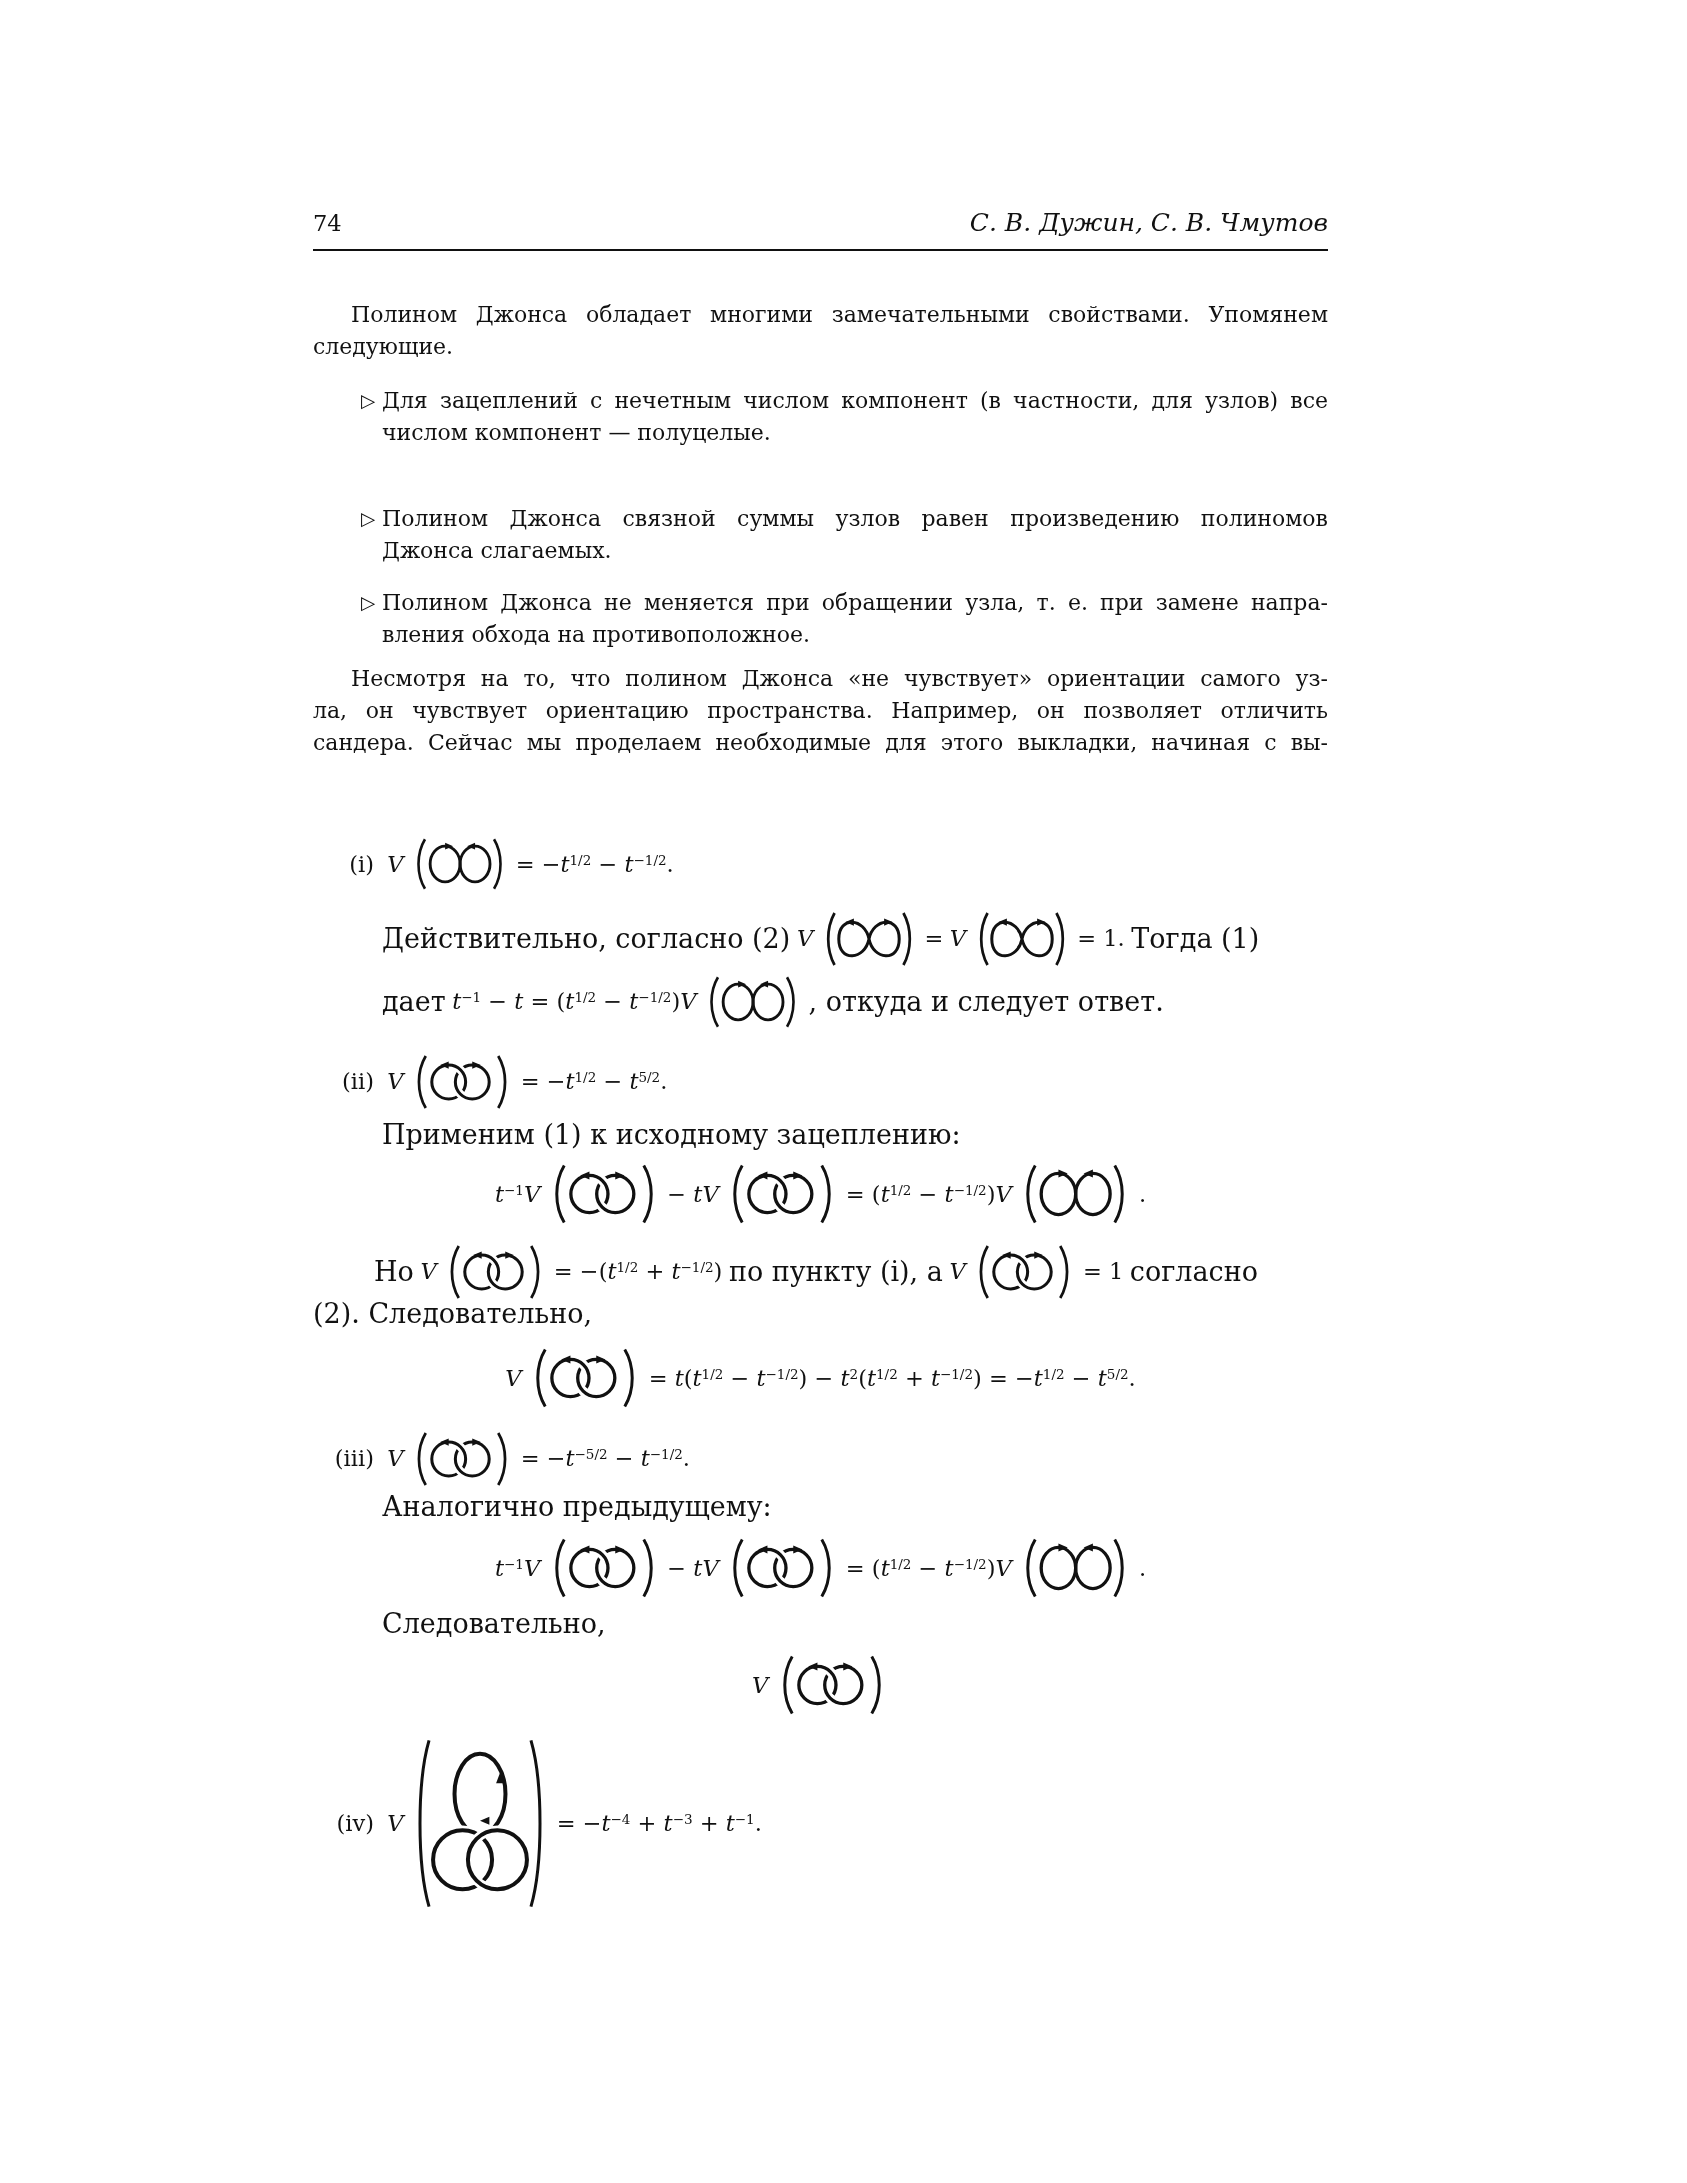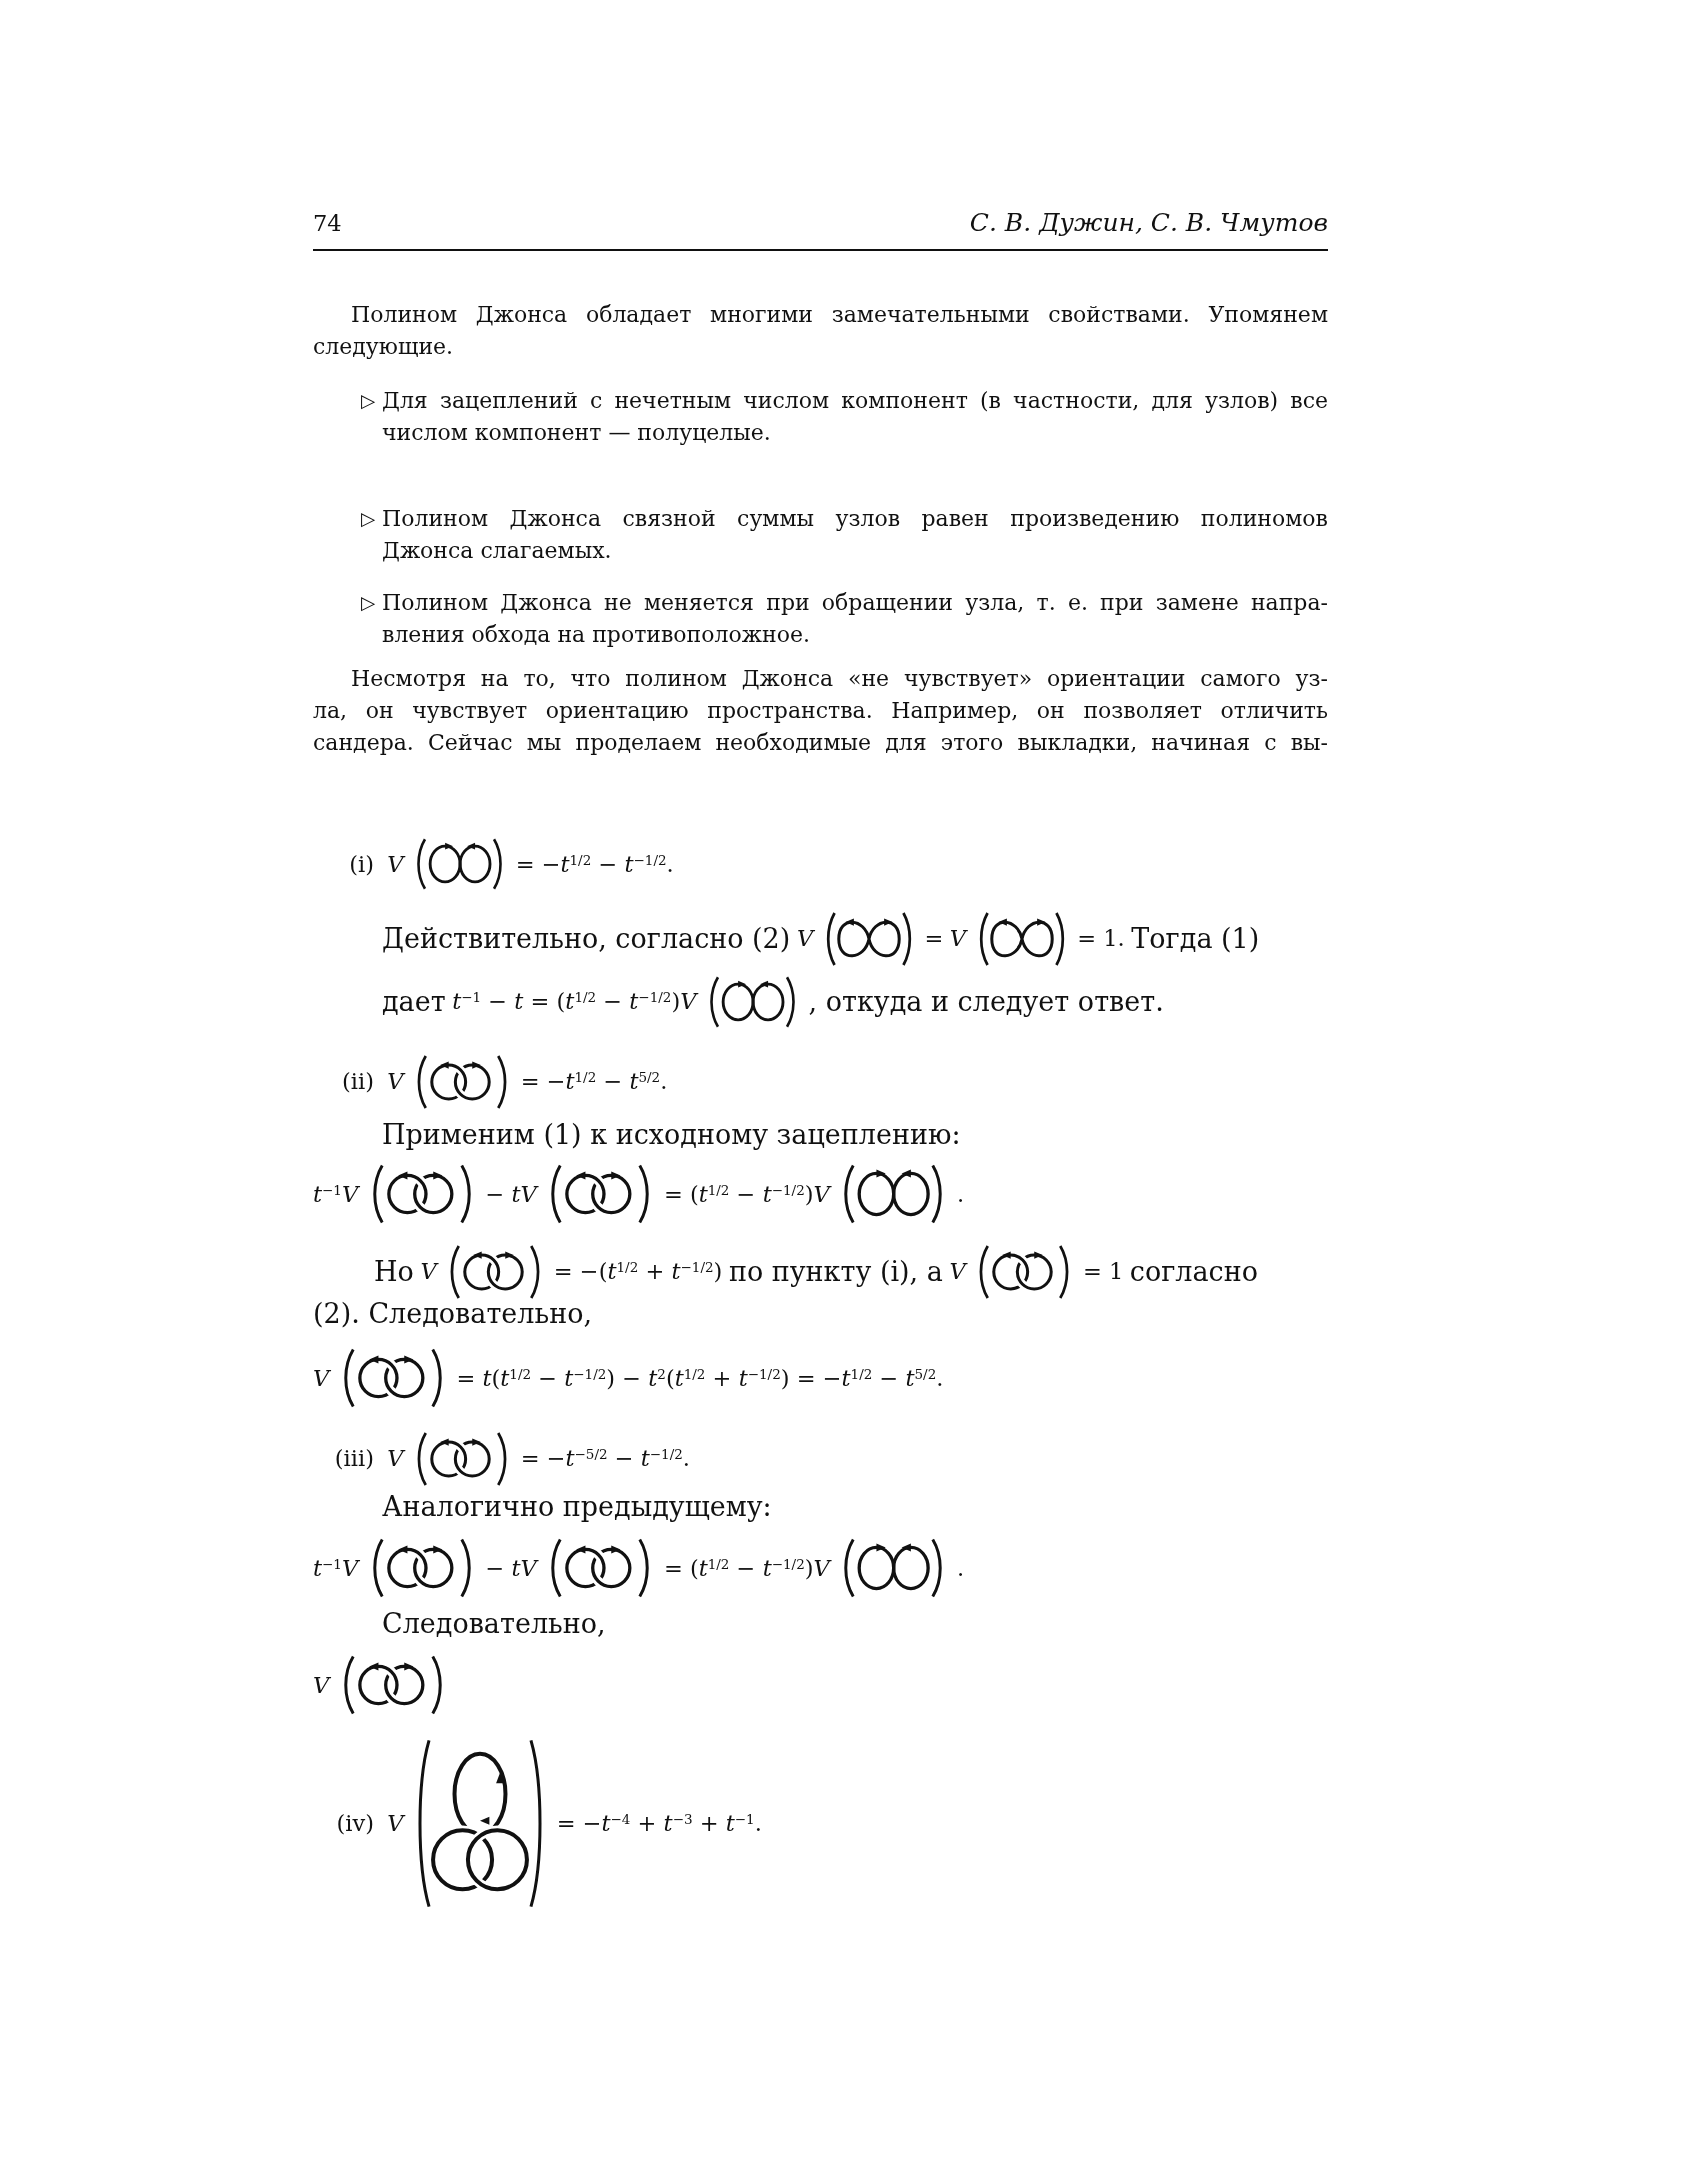--- a/index.html
+++ b/index.html
@@ -10,21 +10,21 @@
   .pagenum{font-size:22.5px}
   .authors{font-style:italic;font-size:25px}
   .rule{left:313px;top:249px;width:1015px;height:2px;background:#111}
   .para{width:1015px}
   .pline{line-height:32px;text-align:justify;text-align-last:justify}
   .pline.last{text-align-last:left}
   .ind{text-indent:38px}
   .bullet{width:967px;padding-left:21px;box-sizing:border-box}
   .bmark{position:absolute;left:0;top:4.6px;font-size:18.5px}
   .frow{display:flex;align-items:center;gap:6.6px;line-height:1.25;font-size:22.5px;white-space:pre}
-  .eqrow{width:1015px;}
+  .eqrow{width:1015px;justify-content:center}
   .ilabel{width:61px;text-align:right;margin-right:6.6px;font-size:22.5px}
   .plain{font-size:27px}
   sup{font-size:0.60em;vertical-align:0.55em;line-height:0}
   i{font-style:italic}
   .k{fill:none;stroke:#111;stroke-width:5}
   .k6{fill:none;stroke:#111;stroke-width:6}
   .case{fill:none;stroke:#fff;stroke-width:14}
   .pr{fill:none;stroke:#111;stroke-width:4.5}
   .arr{fill:#111;stroke:none}
 </style>

